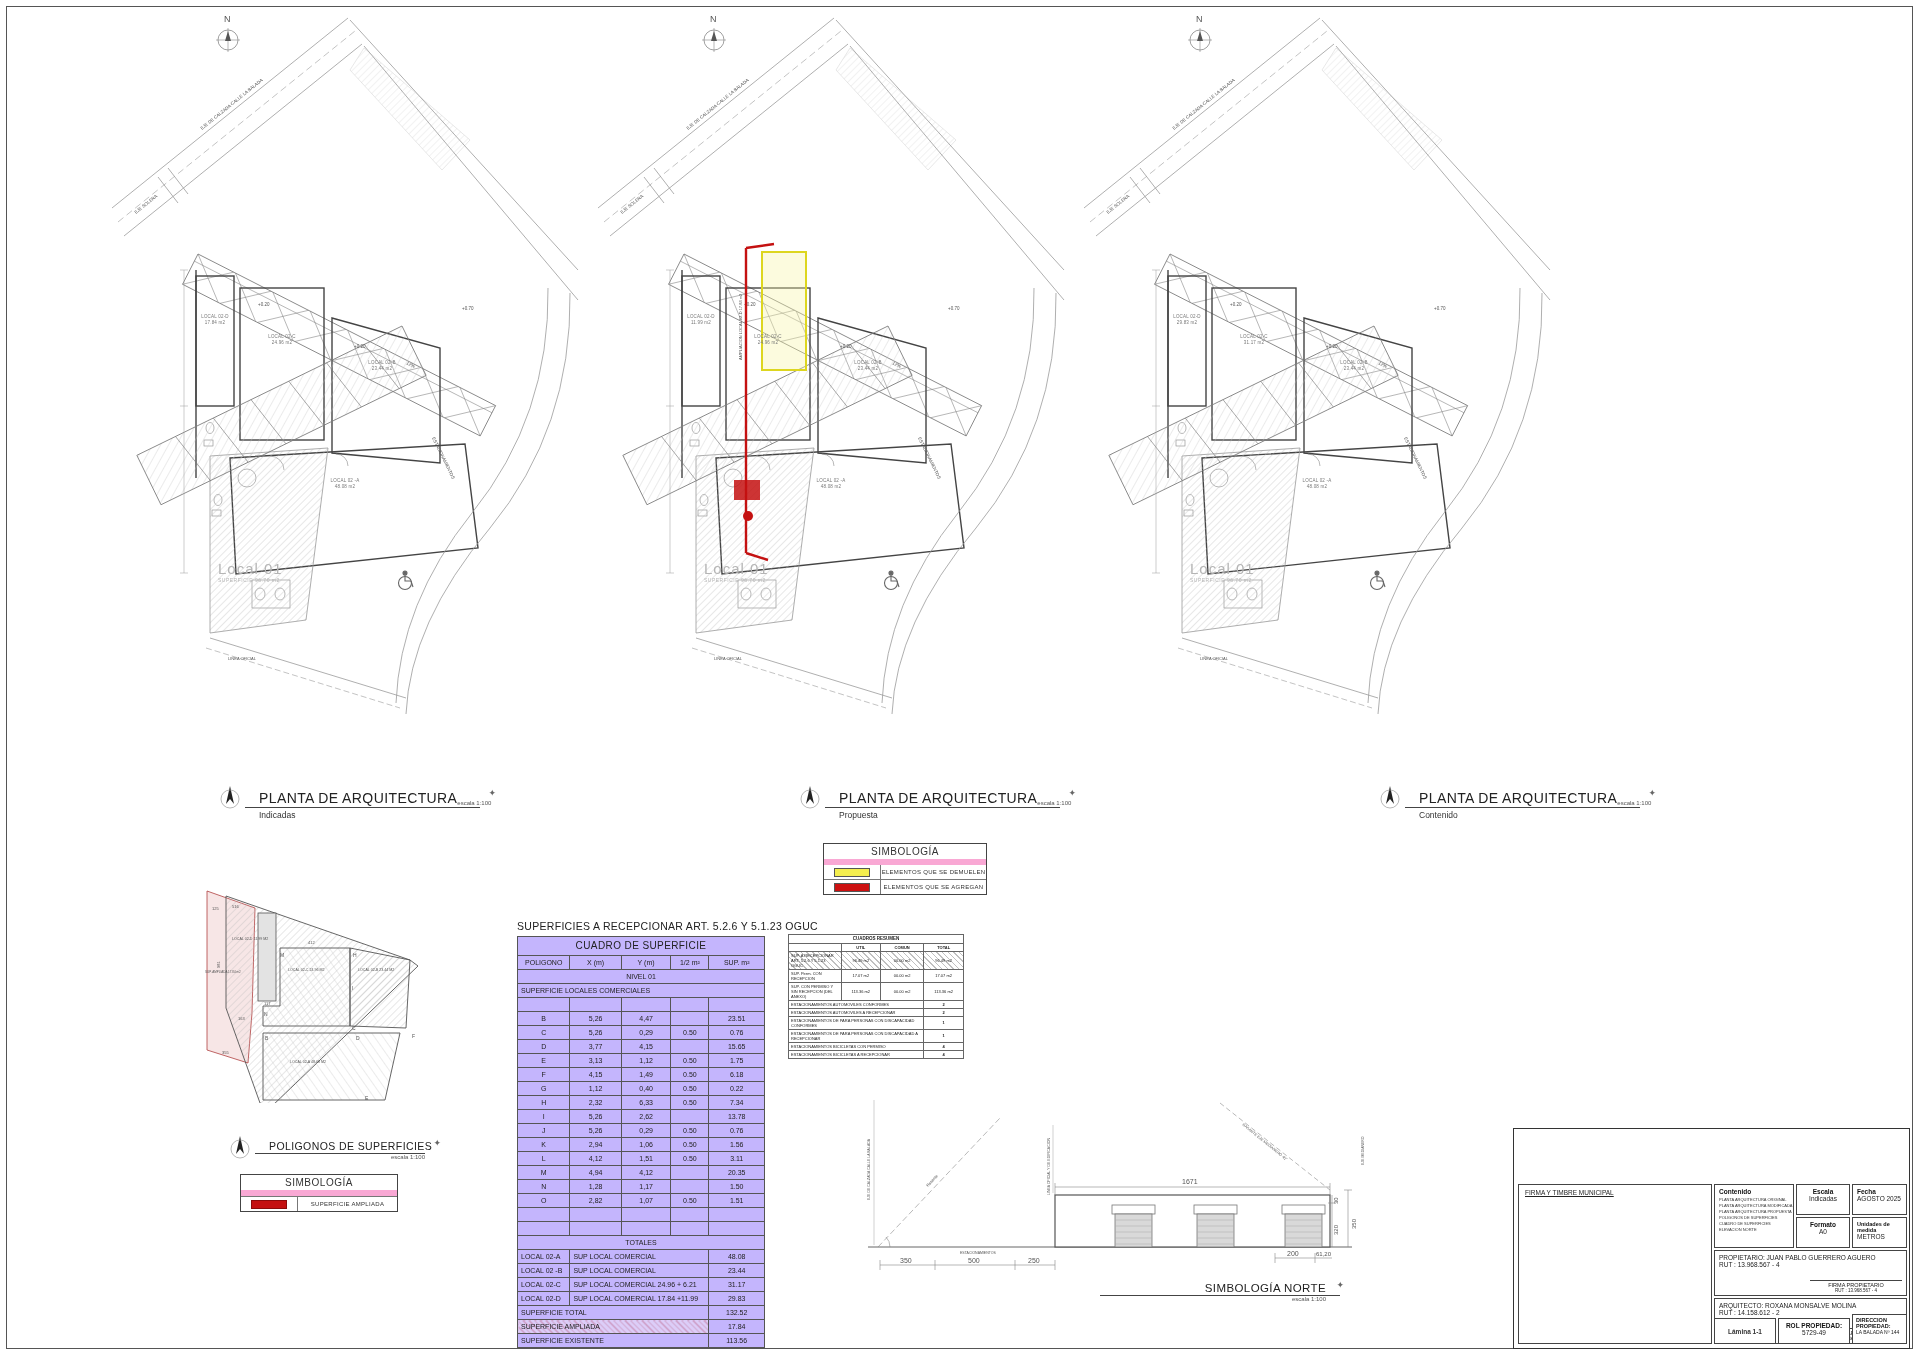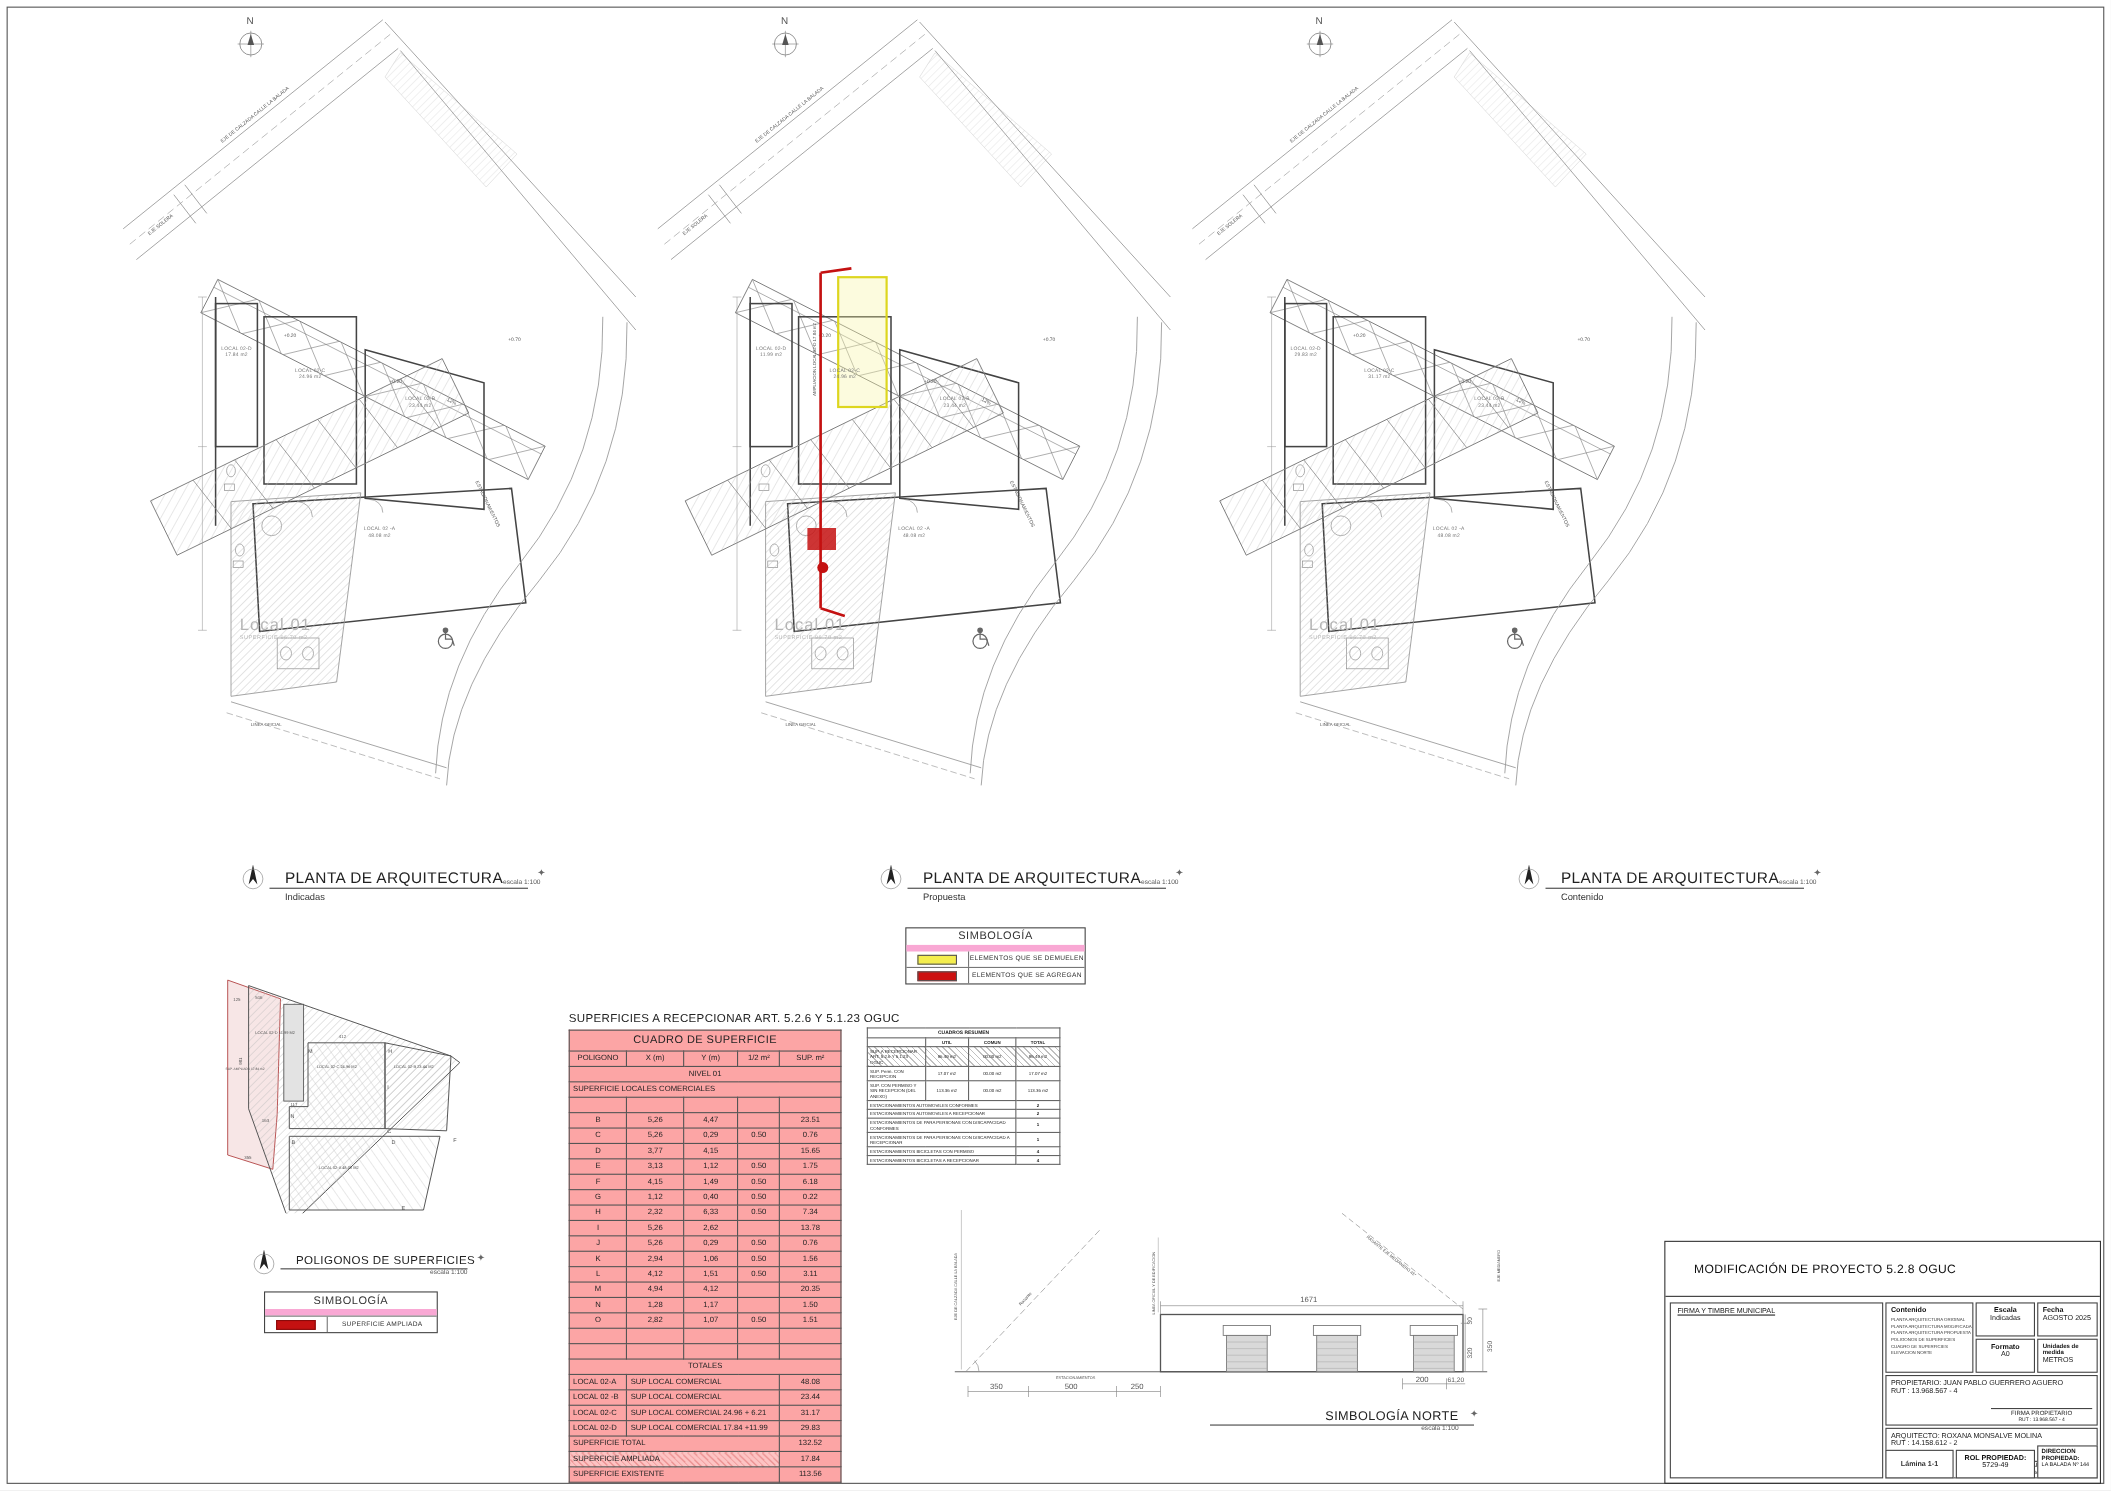--- a/index.html
+++ b/index.html
@@ -23,21 +23,21 @@
   .legend{position:absolute;border:1.5px solid #444;background:#fff;}
   .legend .hd{border-bottom:6px solid #f9a8d4;text-align:center;font-size:10px;letter-spacing:.5px;padding:2px 0;}
   .legend .row{display:flex;border-top:1px solid #777;font-size:6px;align-items:center;}
   .legend .row:first-of-type{border-top:none;}
   .legend .sw{width:56px;display:flex;justify-content:center;padding:2.5px 0;border-right:1px solid #777;}
   .legend .sw i{display:block;width:34px;height:7px;border:1px solid #555;}
   .legend .lb{flex:1;text-align:center;letter-spacing:.3px;}
   
   #cuadro{position:absolute;left:517px;top:920px;width:248px;}
   #cuadro .ttl{font-size:10.5px;letter-spacing:.3px;color:#222;margin-bottom:4px;white-space:nowrap;}
-  table.sup{border-collapse:collapse;width:248px;background:#fca5a5;}
+  table.sup{border-collapse:collapse;width:248px;background:#c4b5fd;}
   table.sup td,table.sup th{border:1px solid #555;font-size:7px;font-weight:normal;
       text-align:center;padding:0;height:13px;line-height:13px;color:#222;}
   table.sup .h1{font-size:10px;height:18px;line-height:18px;letter-spacing:.4px;}
   table.sup .left{text-align:left;padding-left:3px;}
   .hatch-pink{background:repeating-linear-gradient(45deg,rgba(214,120,120,.45) 0 1px,rgba(255,240,240,.4) 1px 4px);}
   
   #resumen{position:absolute;left:788px;top:934px;width:176px;}
   table.res{border-collapse:collapse;width:176px;background:#fff;}
   table.res td{border:.7px solid #666;font-size:4px;color:#222;padding:1px 2px;line-height:1.25;}
   table.res .c{text-align:center;}
@@ -659,23 +659,20 @@
   </svg>
   <div id="elev-title">
     <div style="border-bottom:1.2px solid #444;display:flex;justify-content:flex-end;align-items:flex-end;gap:10px;padding:0 14px 1px 0">
       <span style="font-size:11.5px;color:#222;letter-spacing:.4px">SIMBOLOGÍA NORTE</span>
     </div>
     <div style="text-align:right;font-size:6px;color:#555;padding-right:14px">escala 1:100</div>
     <span class="tailicon" style="right:-4px;top:-2px">✦</span>
   </div>
 
   <div id="tblock">
-    <div class="band">
-        <span>MODIFICACIÓN DE PROYECTO 5.2.8 OGUC</span>
-      </div>
 
     <div class="tb-cell" style="left:4px;top:55px;width:192px;height:158px;border-width:1px">
       <div style="font-size:6.5px;padding:4px 0 0 6px;text-decoration:underline;color:#222">FIRMA Y TIMBRE MUNICIPAL</div>
     </div>
 
     <div class="tb-cell" style="left:200px;top:55px;width:78px;height:62px">
       <div class="tb-lab" style="padding:3px 0 2px 4px">Contenido</div>
       <div class="tiny" style="padding-left:4px">
 
       <div><span>PLANTA ARQUITECTURA ORIGINAL</span></div>

